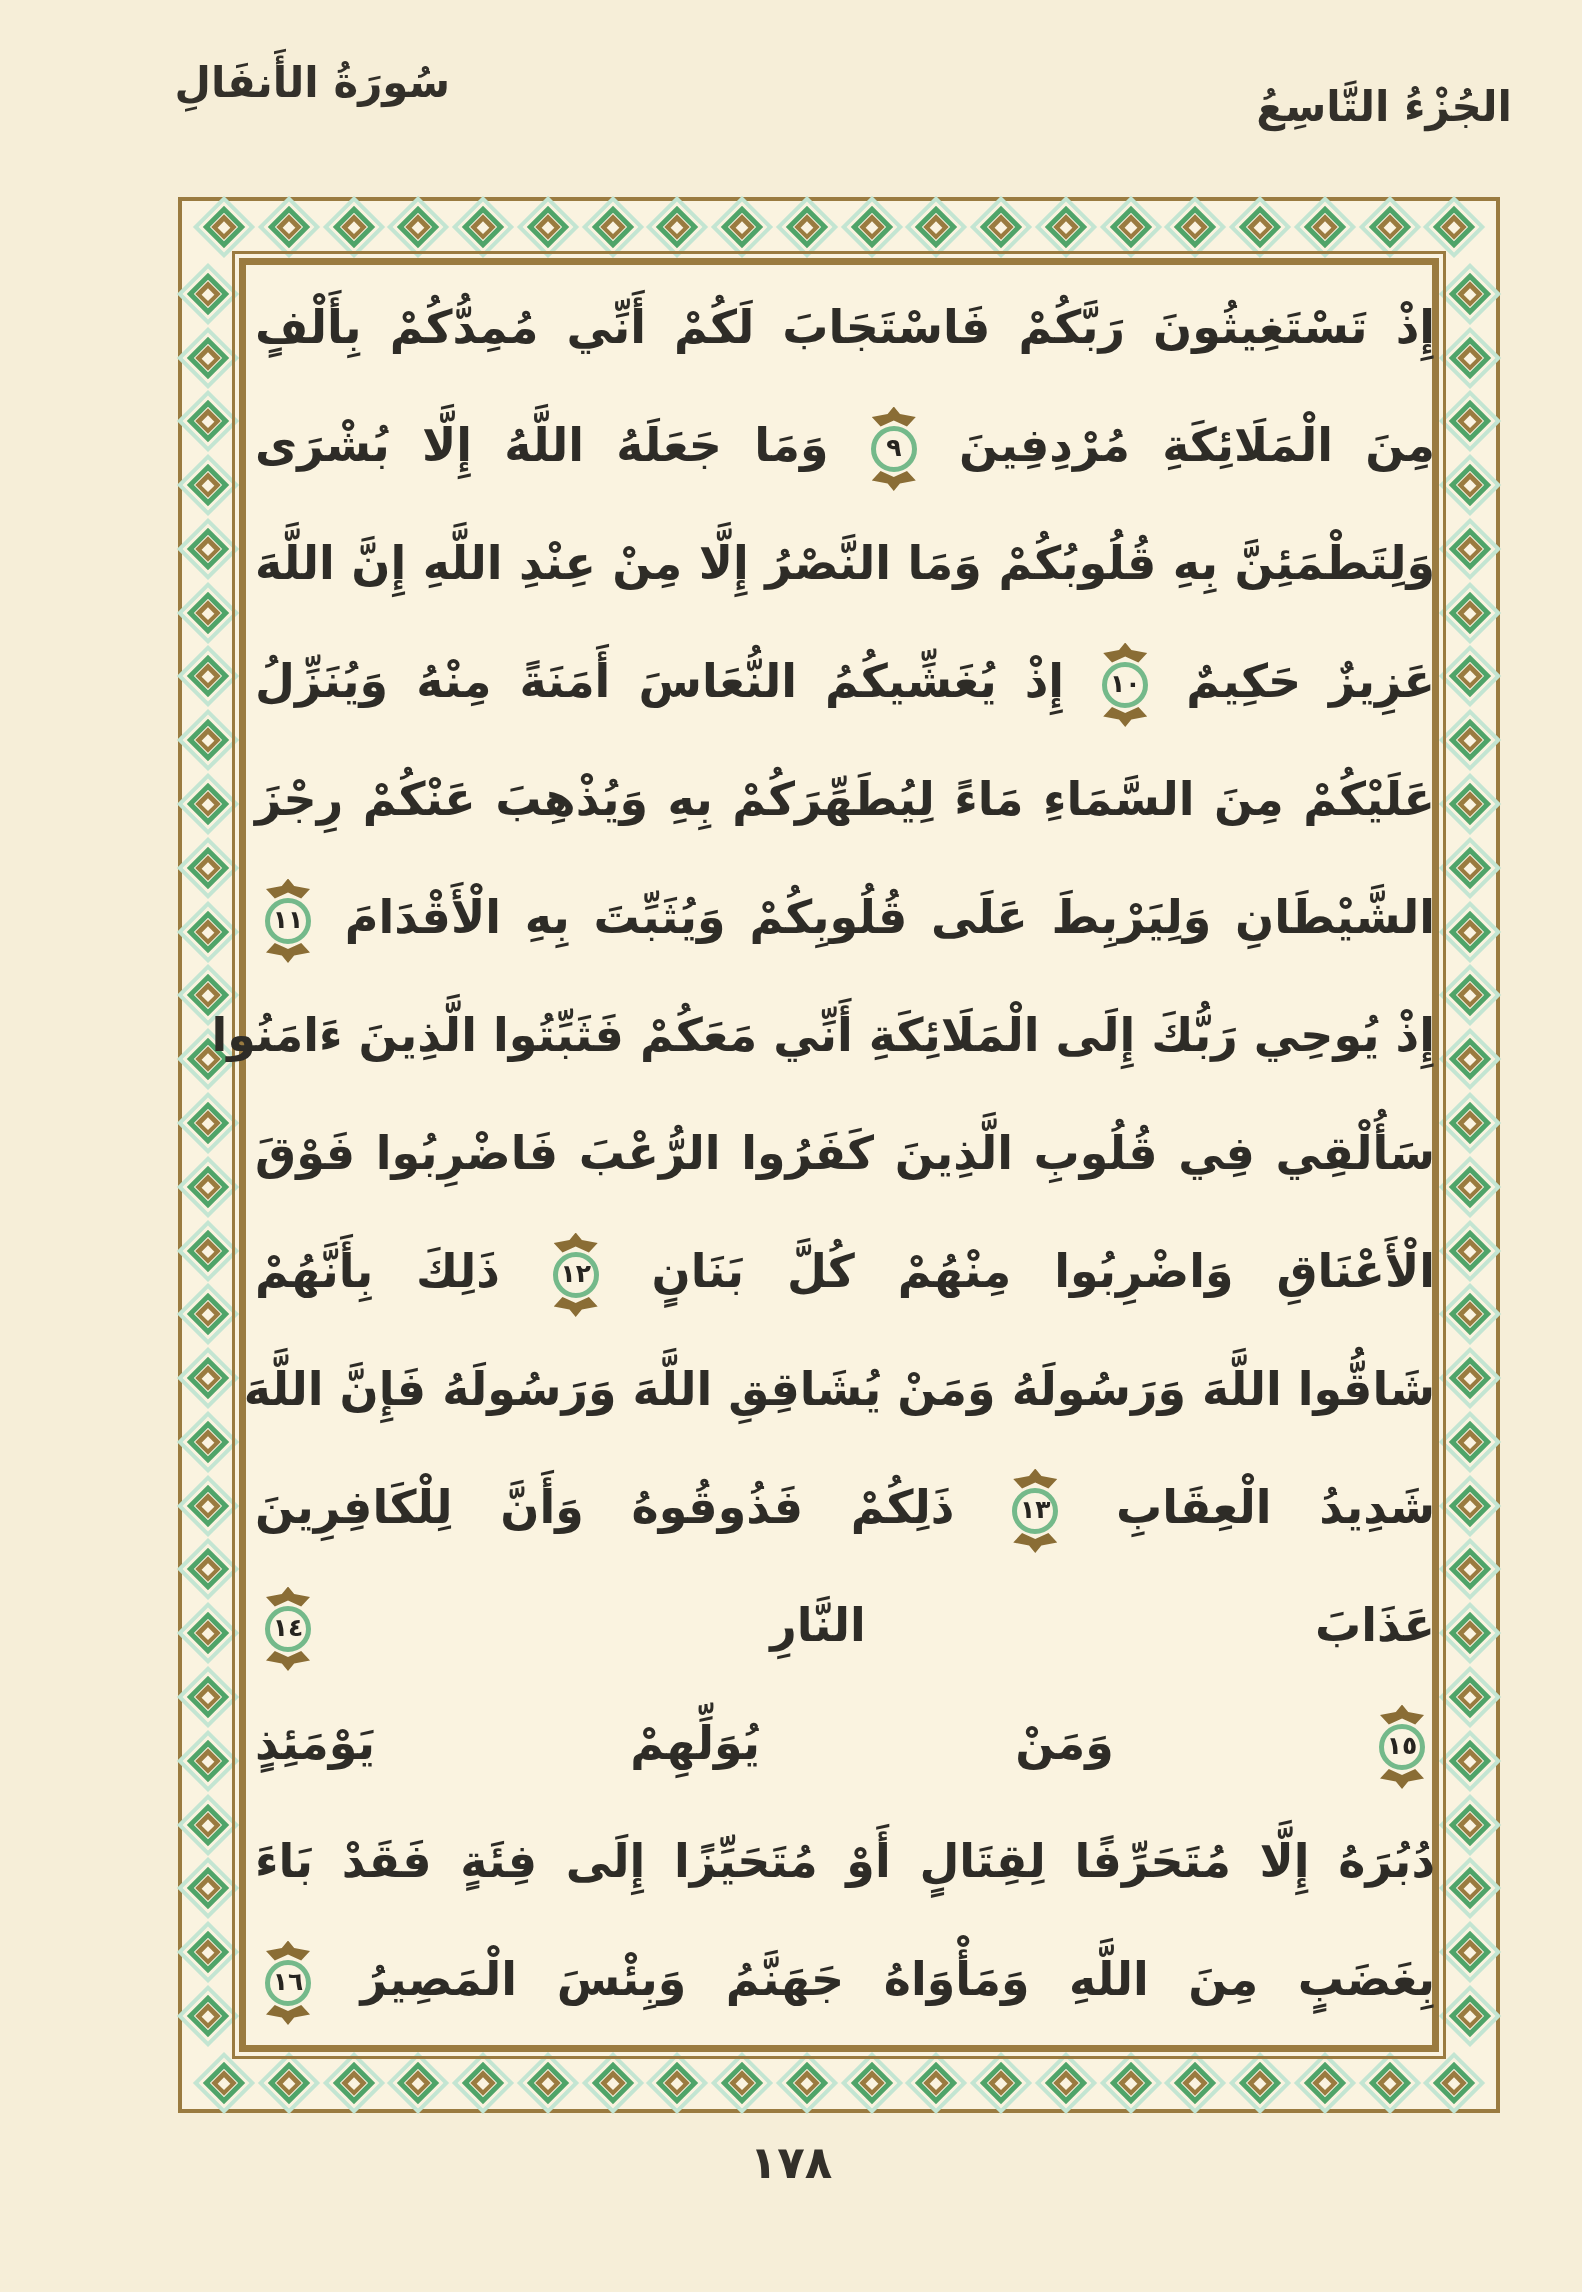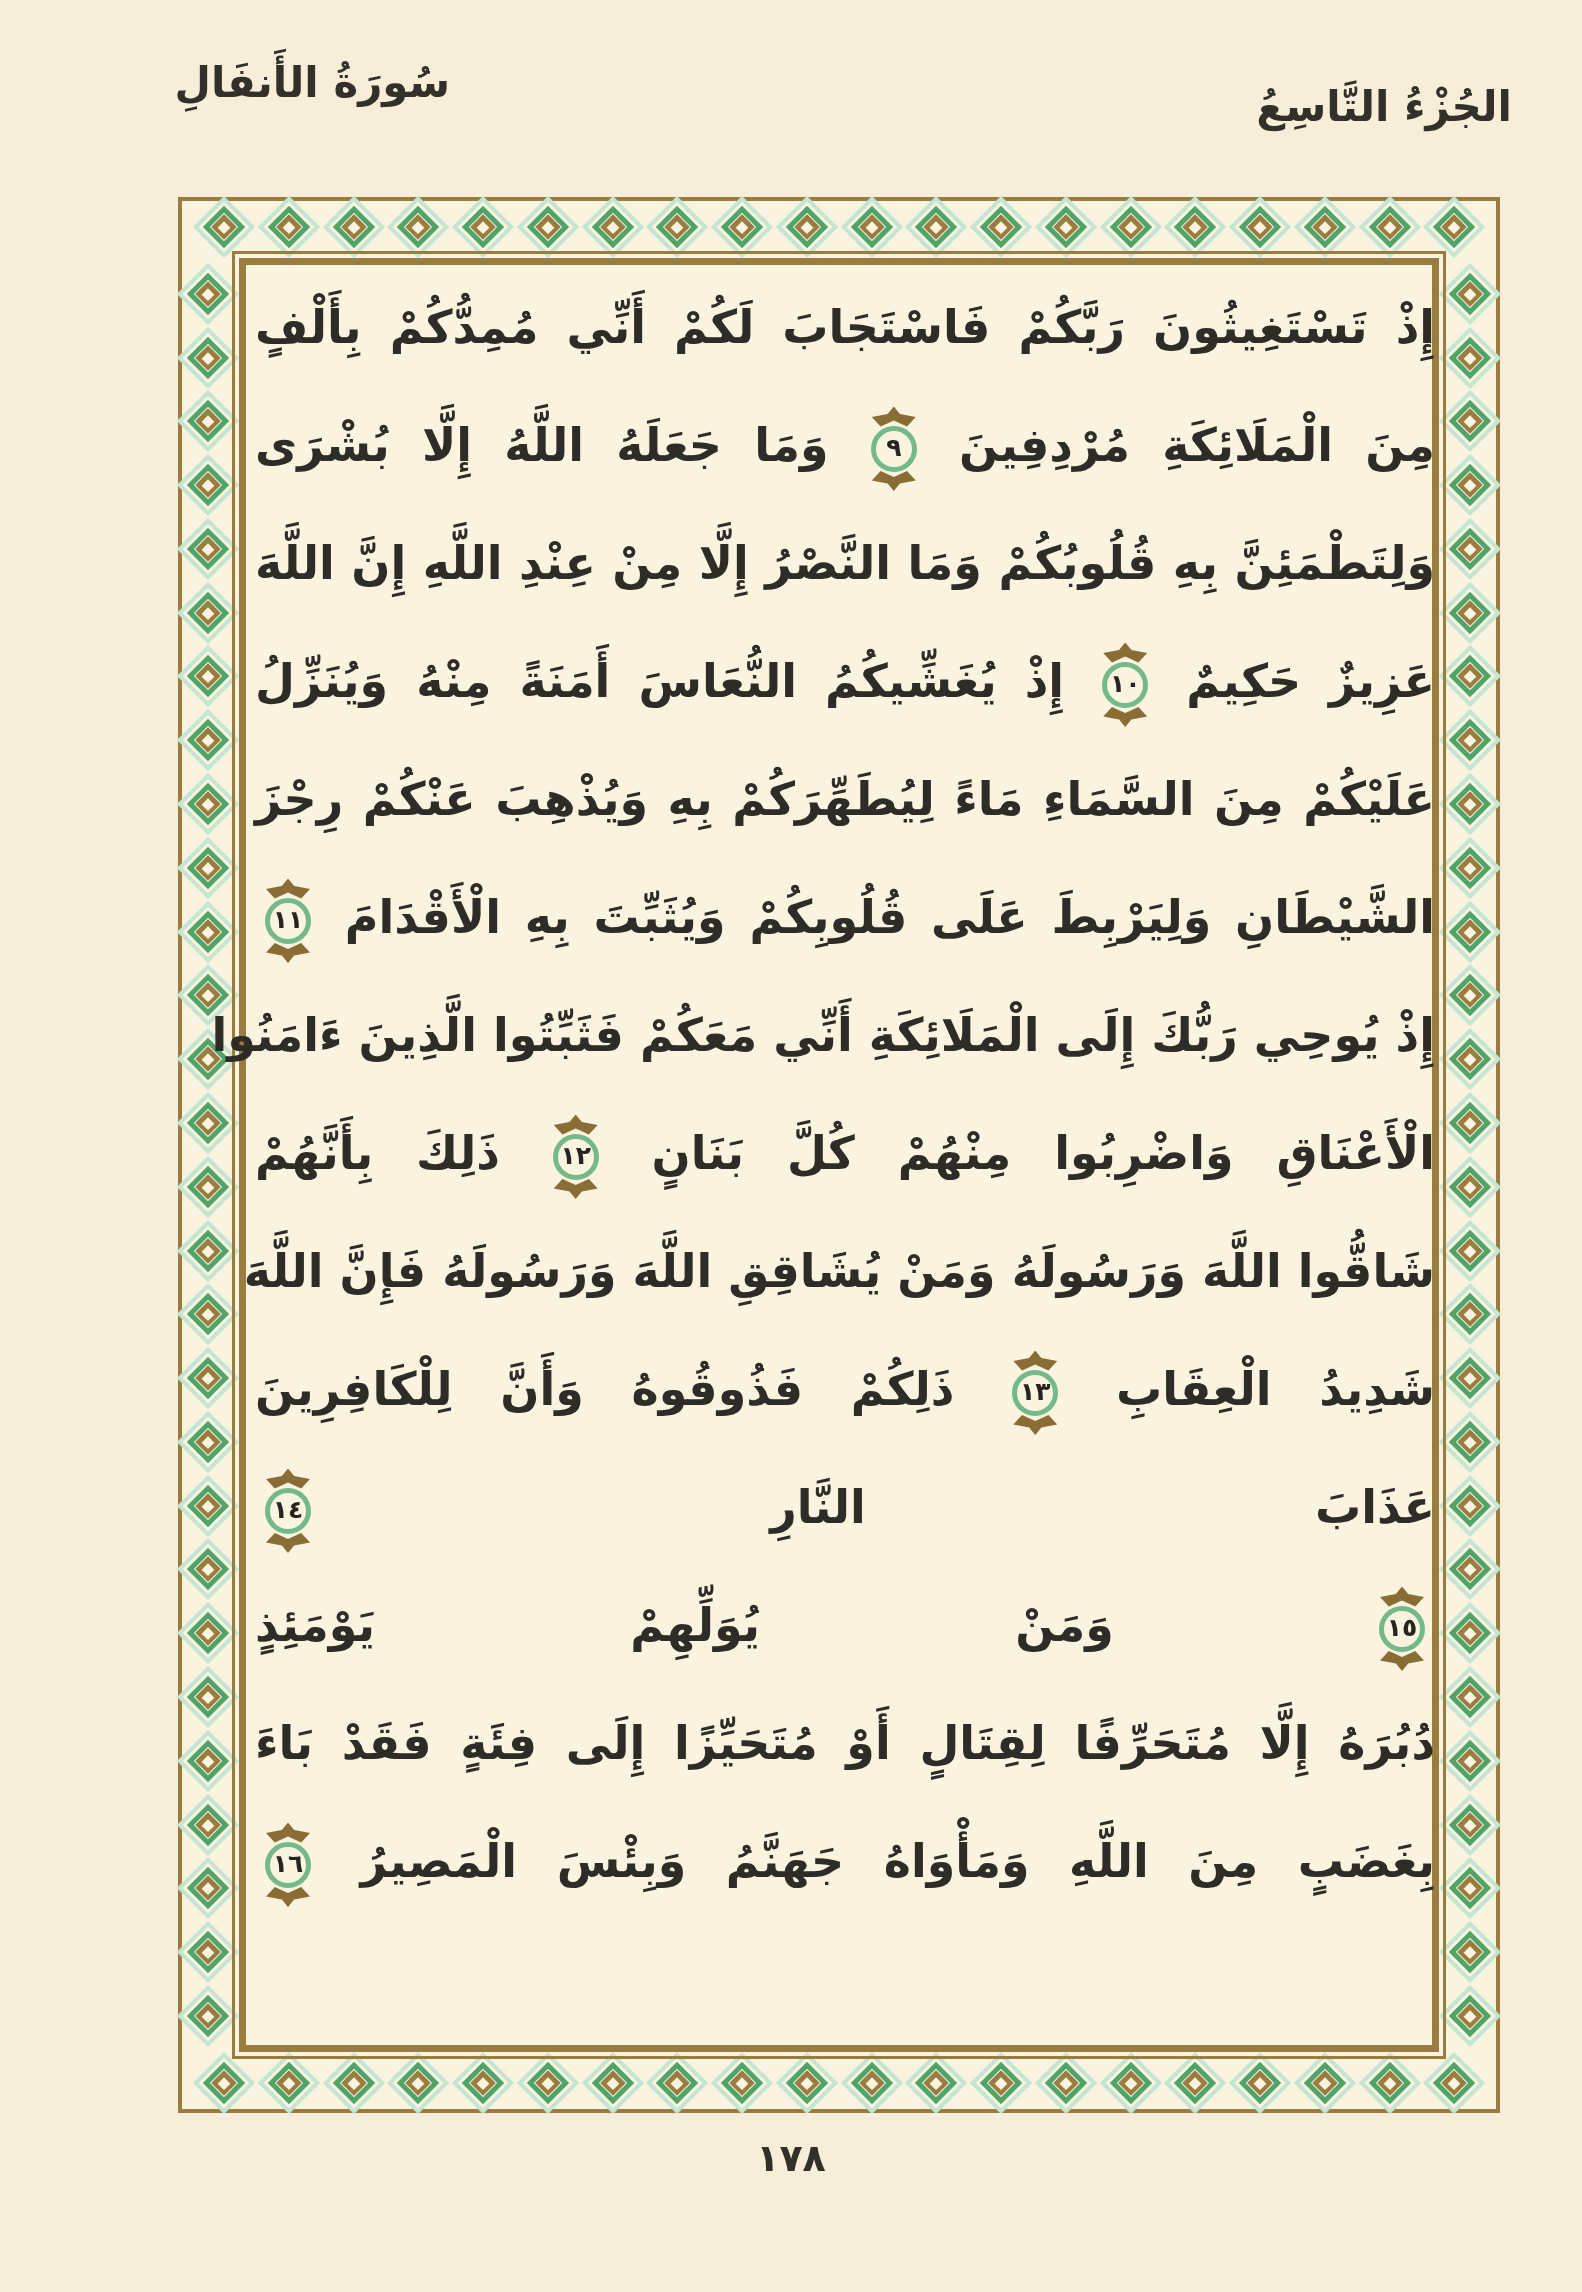--- a/index.html
+++ b/index.html
@@ -75,21 +75,21 @@
   .vm::after{bottom:-15px;transform:scaleY(-1);}
   .vm-ring{
     position:absolute;inset:4px;border:5px solid var(--ring);border-radius:50%;
     background:var(--paper-light);
     display:flex;align-items:center;justify-content:center;
   }
   .vm-num{font-size:25px;font-weight:bold;color:#262420;transform:translateY(-1px);}
   
   .page-num{
     position:absolute;left:0;right:0;top:2136px;
-    text-align:center;font-size:38px;font-weight:bold;color:#33302a;
+    text-align:center;font-size:45px;font-weight:bold;color:#33302a;
   }
 </style>
 </head>
 <body data-name="mushaf-page">
 
 <div class="hdr hdr-surah" data-name="surah-title">سُورَةُ الأَنفَالِ</div>
 <div class="hdr hdr-juz" data-name="juz-title">الجُزْءُ التَّاسِعُ</div>
 
 <div class="frame" data-name="decorative-frame">
   <div class="band band-top" data-name="border-band-top">
@@ -783,20 +783,21 @@
         </span></span> <span data-name="verse-text">وَمَا جَعَلَهُ اللَّهُ إِلَّا بُشْرَى</span></div>
     <div class="qline" data-name="quran-line"><span data-name="verse-text">وَلِتَطْمَئِنَّ بِهِ قُلُوبُكُمْ وَمَا النَّصْرُ إِلَّا مِنْ عِنْدِ اللَّهِ إِنَّ اللَّهَ</span></div>
     <div class="qline" data-name="quran-line"><span data-name="verse-text">عَزِيزٌ حَكِيمٌ</span> <span class="vm" data-name="verse-number-medallion"><span class="vm-ring" data-name="verse-medallion-ring">
           <span class="vm-num" data-name="verse-number">١٠</span>
         </span></span> <span data-name="verse-text">إِذْ يُغَشِّيكُمُ النُّعَاسَ أَمَنَةً مِنْهُ وَيُنَزِّلُ</span></div>
     <div class="qline" data-name="quran-line"><span data-name="verse-text">عَلَيْكُمْ مِنَ السَّمَاءِ مَاءً لِيُطَهِّرَكُمْ بِهِ وَيُذْهِبَ عَنْكُمْ رِجْزَ</span></div>
     <div class="qline" data-name="quran-line"><span data-name="verse-text">الشَّيْطَانِ وَلِيَرْبِطَ عَلَى قُلُوبِكُمْ وَيُثَبِّتَ بِهِ الْأَقْدَامَ</span> <span class="vm" data-name="verse-number-medallion"><span class="vm-ring" data-name="verse-medallion-ring">
           <span class="vm-num" data-name="verse-number">١١</span>
         </span></span></div>
     <div class="qline" data-name="quran-line"><span data-name="verse-text">إِذْ يُوحِي رَبُّكَ إِلَى الْمَلَائِكَةِ أَنِّي مَعَكُمْ فَثَبِّتُوا الَّذِينَ ءَامَنُوا</span></div>
+    <div class="qline" data-name="quran-line"><span data-name="verse-text">سَأُلْقِي فِي قُلُوبِ الَّذِينَ كَفَرُوا الرُّعْبَ فَاضْرِبُوا فَوْقَ</span></div>
     <div class="qline" data-name="quran-line"><span data-name="verse-text">الْأَعْنَاقِ وَاضْرِبُوا مِنْهُمْ كُلَّ بَنَانٍ</span> <span class="vm" data-name="verse-number-medallion"><span class="vm-ring" data-name="verse-medallion-ring">
           <span class="vm-num" data-name="verse-number">١٢</span>
         </span></span> <span data-name="verse-text">ذَلِكَ بِأَنَّهُمْ</span></div>
     <div class="qline" data-name="quran-line"><span data-name="verse-text">شَاقُّوا اللَّهَ وَرَسُولَهُ وَمَنْ يُشَاقِقِ اللَّهَ وَرَسُولَهُ فَإِنَّ اللَّهَ</span></div>
     <div class="qline" data-name="quran-line"><span data-name="verse-text">شَدِيدُ الْعِقَابِ</span> <span class="vm" data-name="verse-number-medallion"><span class="vm-ring" data-name="verse-medallion-ring">
           <span class="vm-num" data-name="verse-number">١٣</span>
         </span></span> <span data-name="verse-text">ذَلِكُمْ فَذُوقُوهُ وَأَنَّ لِلْكَافِرِينَ</span></div>
     <div class="qline" data-name="quran-line"><span data-name="verse-text">عَذَابَ النَّارِ</span> <span class="vm" data-name="verse-number-medallion"><span class="vm-ring" data-name="verse-medallion-ring">
           <span class="vm-num" data-name="verse-number">١٤</span>
         </span></span> </div>

